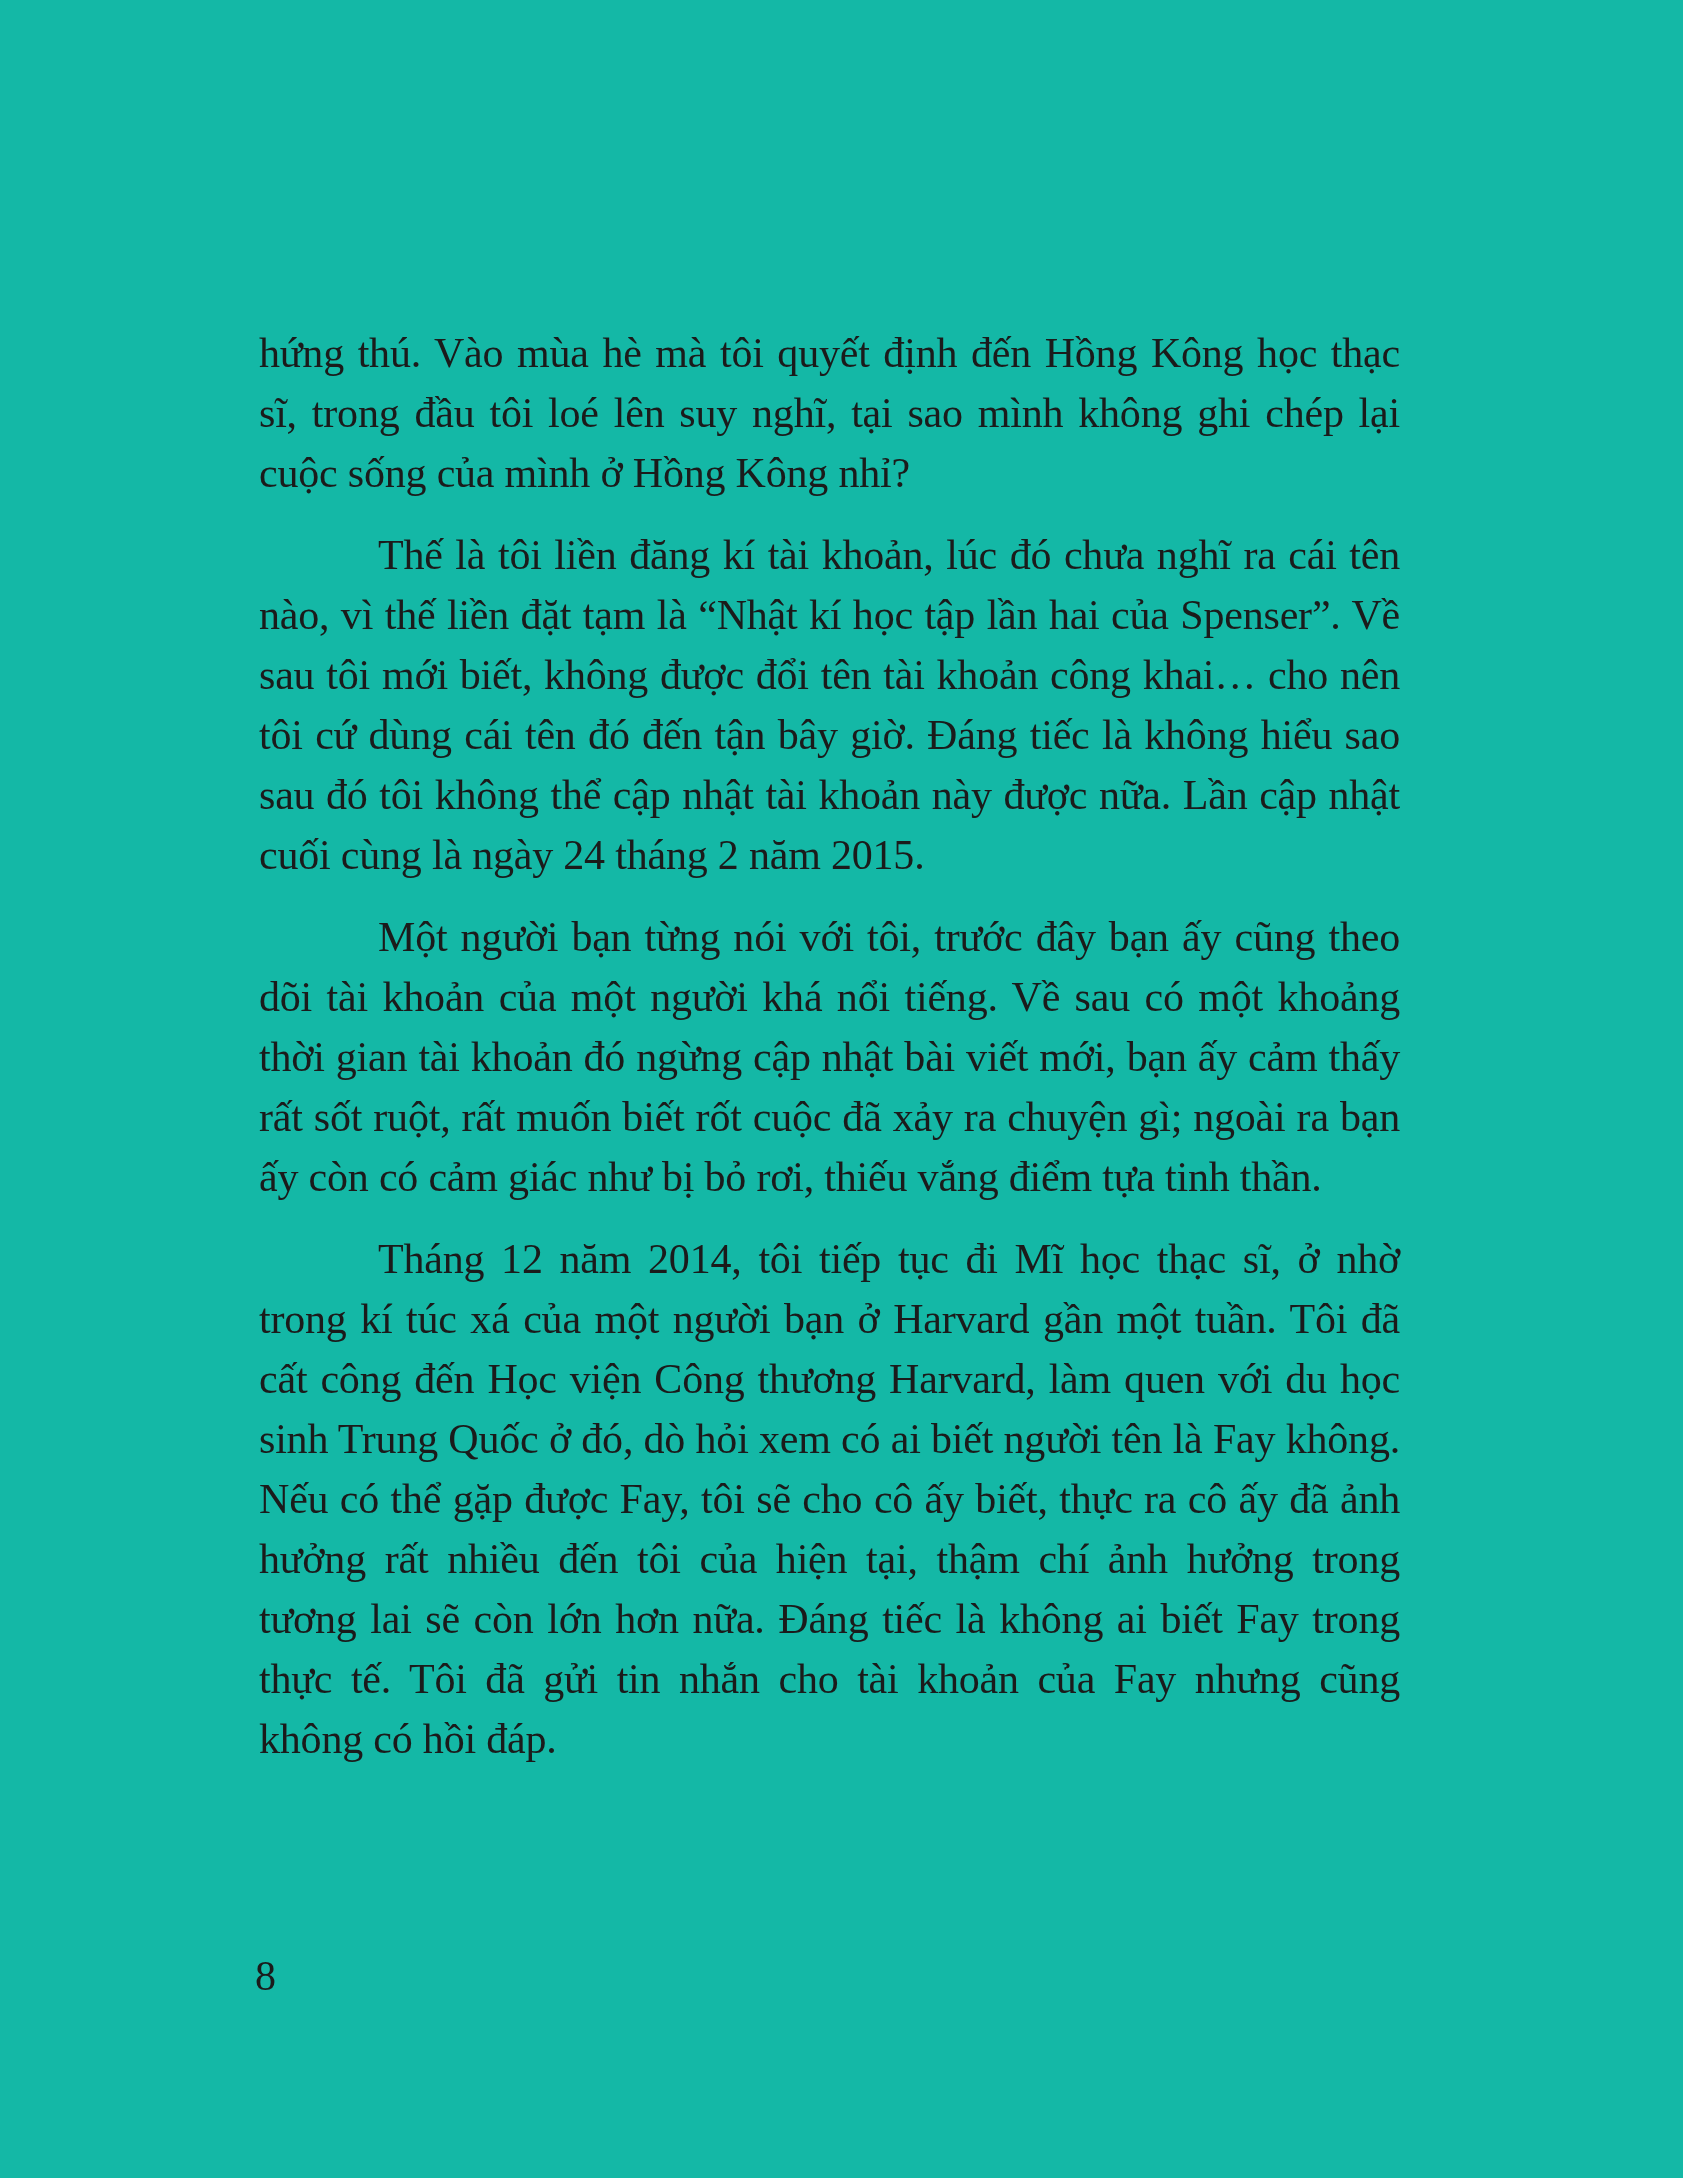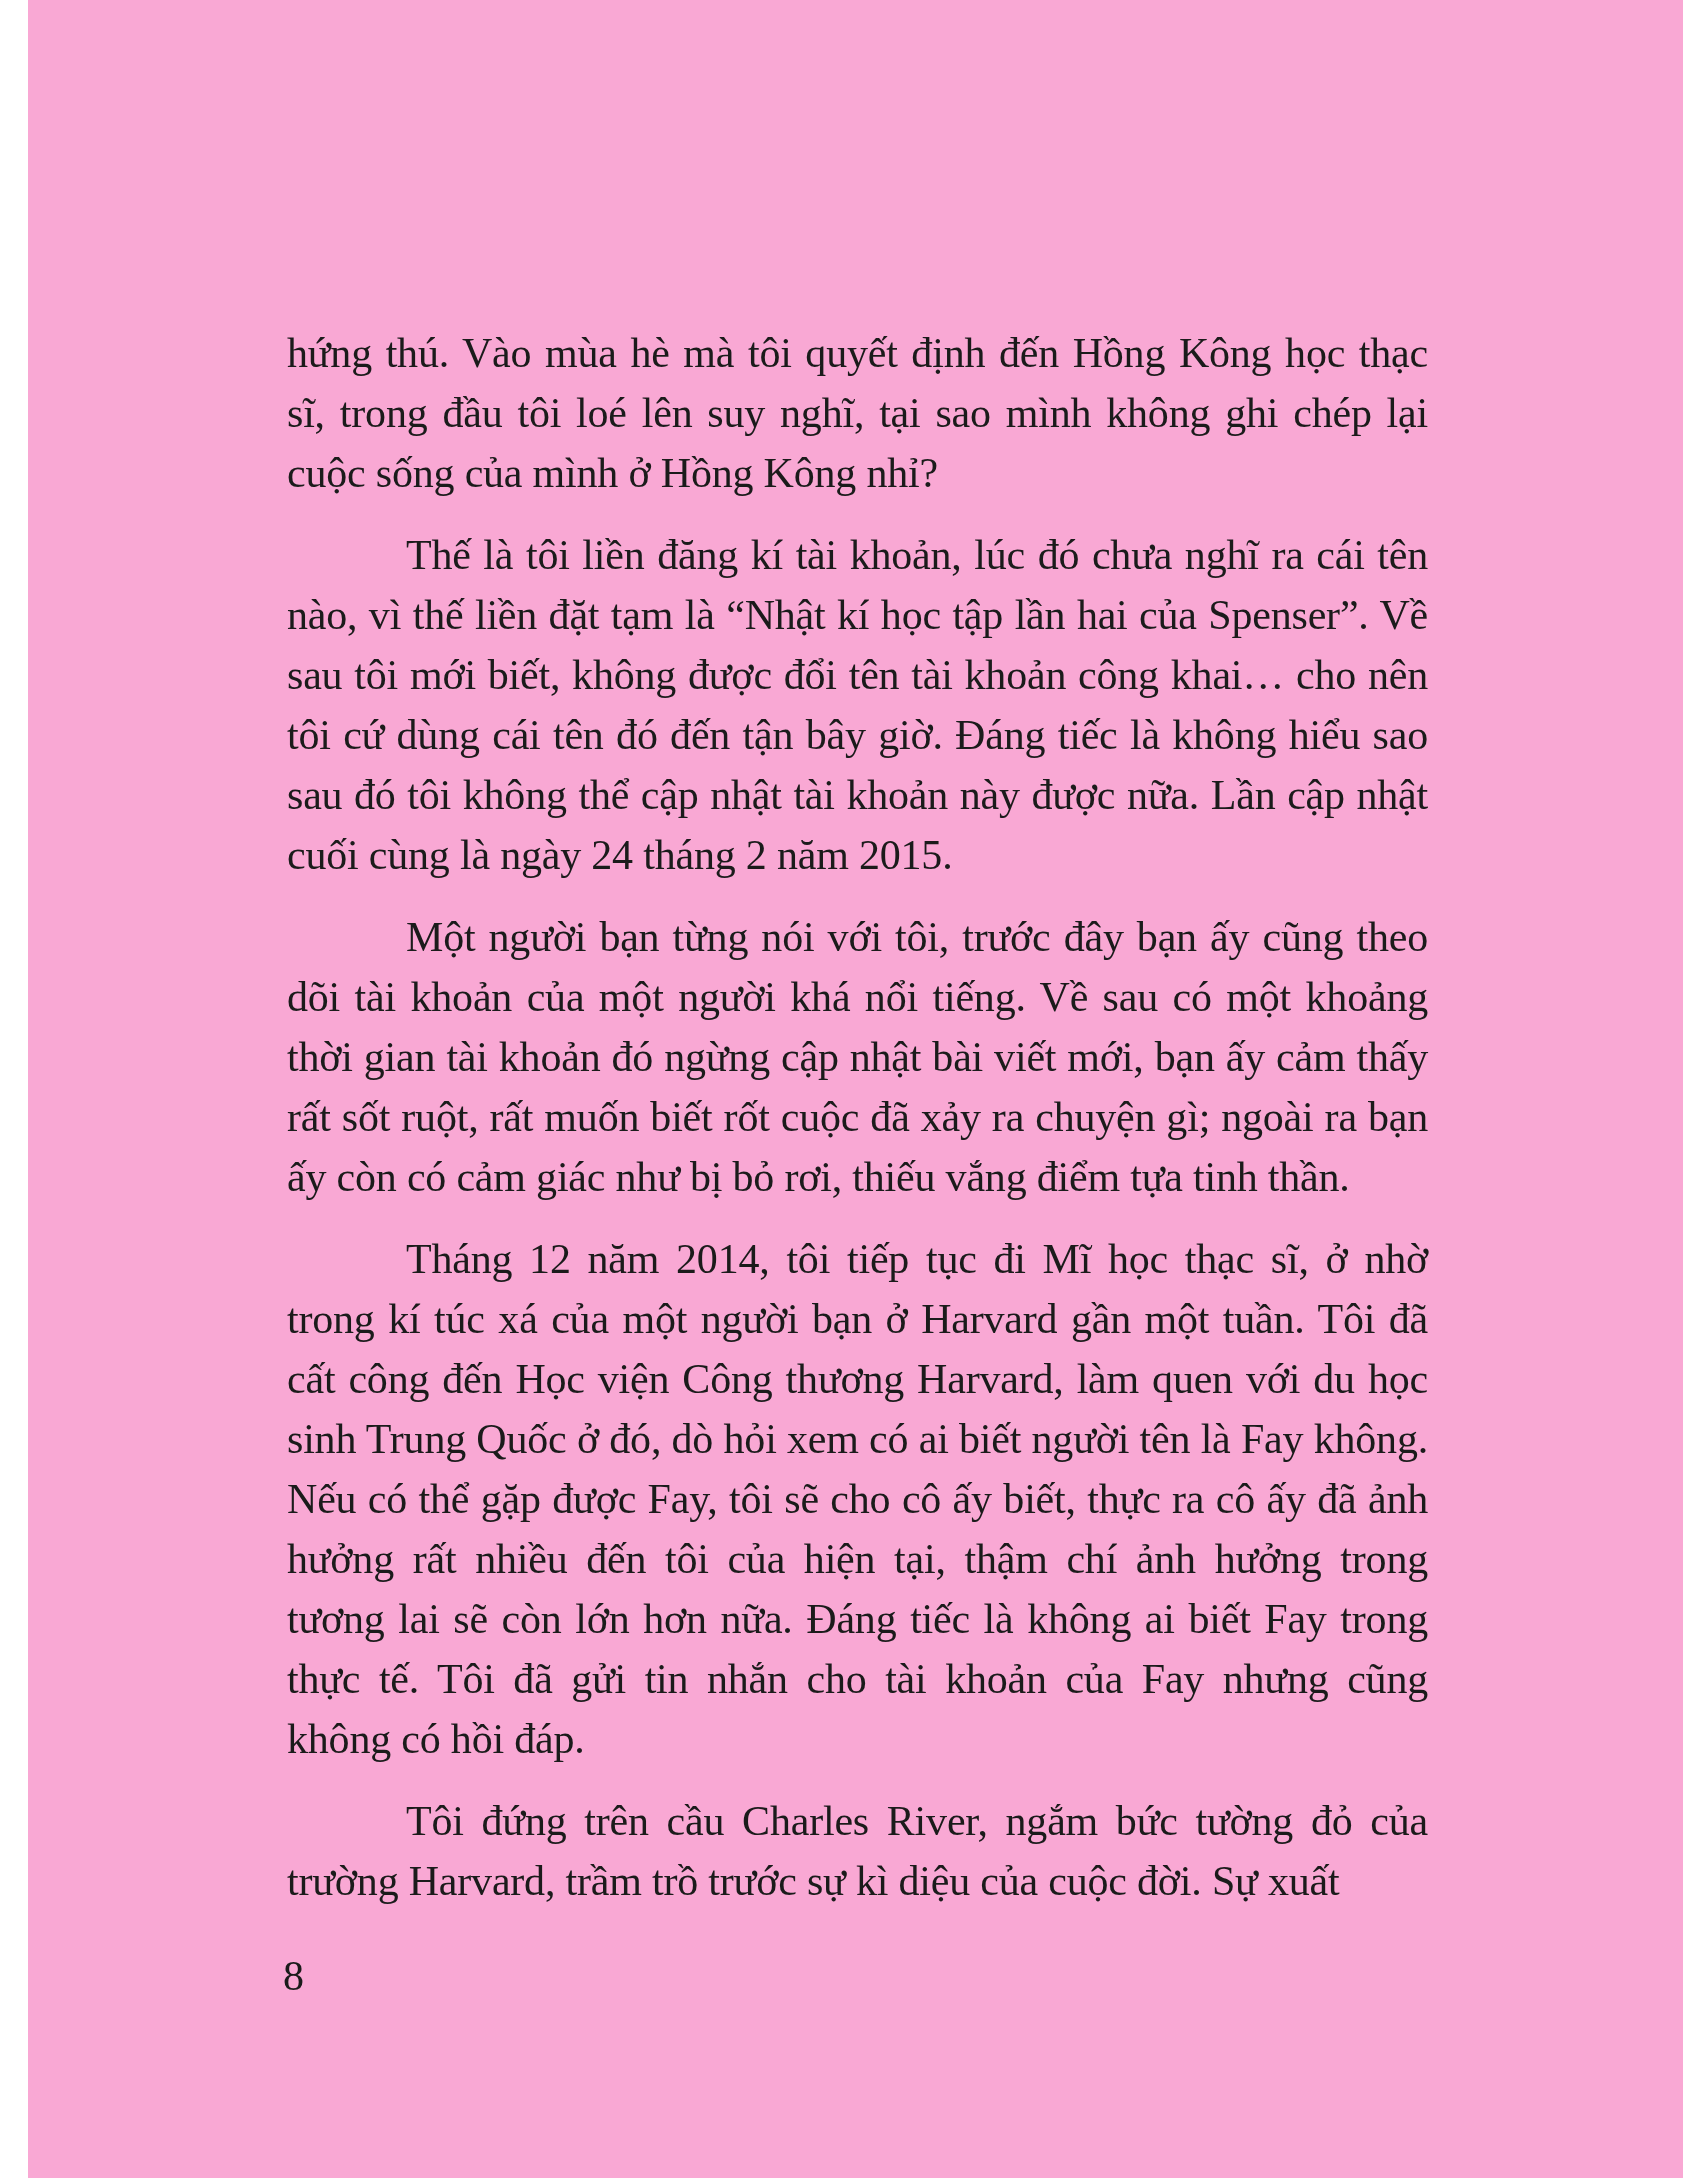--- a/index.html
+++ b/index.html
@@ -11,23 +11,22 @@
     width: 1683px;
     height: 2178px;
     position: relative;
     font-family: "Liberation Serif", "DejaVu Serif", serif;
     color: #1b1b1b;
     -webkit-font-smoothing: antialiased;
   }
   .page {
     position: absolute;
     inset: 0;
-    background: #f9a8d4;
+    background: #14b8a6;
     overflow: hidden;
-    margin-left: 28px;
   }
   .text-block {
     position: absolute;
     left: 259px;
     top: 323px;
     width: 1141px;
     font-size: 42px;
     line-height: 60px;
     text-align: justify;
     text-justify: inter-word;
@@ -54,17 +53,16 @@
 </style>
 </head>
 <body>
 
 <div class="page">
   <main class="text-block" id="text-block">
       <p>hứng thú. Vào mùa hè mà tôi quyết định đến Hồng Kông học thạc sĩ, trong đầu tôi loé lên suy nghĩ, tại sao mình không ghi chép lại cuộc sống của mình ở Hồng Kông nhỉ?</p>
       <p class="indent">Thế là tôi liền đăng kí tài khoản, lúc đó chưa nghĩ ra cái tên nào, vì thế liền đặt tạm là “Nhật kí học tập lần hai của Spenser”. Về sau tôi mới biết, không được đổi tên tài khoản công khai…  cho nên tôi cứ dùng cái tên đó đến tận bây giờ. Đáng tiếc là không hiểu sao sau đó tôi không thể cập nhật tài khoản này được nữa. Lần cập nhật cuối cùng là ngày 24 tháng 2 năm 2015.</p>
       <p class="indent">Một người bạn từng nói với tôi, trước đây bạn ấy cũng theo dõi tài khoản của một người khá nổi tiếng. Về sau có một khoảng thời gian tài khoản đó ngừng cập nhật bài viết mới, bạn ấy cảm thấy rất sốt ruột, rất muốn biết rốt cuộc đã xảy ra chuyện gì; ngoài ra bạn ấy còn có cảm giác như bị bỏ rơi, thiếu vắng điểm tựa tinh thần.</p>
       <p class="indent">Tháng 12 năm 2014, tôi tiếp tục đi Mĩ học thạc sĩ, ở nhờ trong kí túc xá của một người bạn ở Harvard gần một tuần. Tôi đã cất công đến Học viện Công thương Harvard, làm quen với du học sinh Trung Quốc ở đó, dò hỏi xem có ai biết người tên là Fay không. Nếu có thể gặp được Fay, tôi sẽ cho cô ấy biết, thực ra cô ấy đã ảnh hưởng rất nhiều đến tôi của hiện tại, thậm chí ảnh hưởng trong tương lai sẽ còn lớn hơn nữa. Đáng tiếc là không ai biết Fay trong thực tế. Tôi đã gửi tin nhắn cho tài khoản của Fay nhưng cũng không có hồi đáp.</p>
-      <p class="indent">Tôi đứng trên cầu Charles River, ngắm bức tường đỏ của trường Harvard, trầm trồ trước sự kì diệu của cuộc đời. Sự xuất</p>
     </main>
   <div class="page-number">8</div>
 </div>
 
 
 </body></html>

